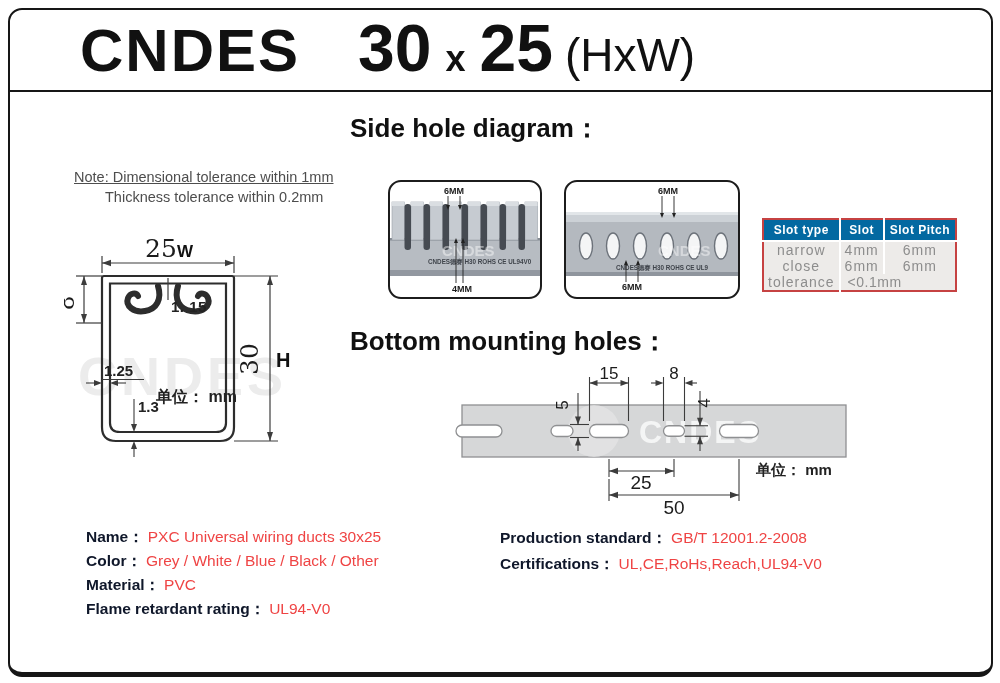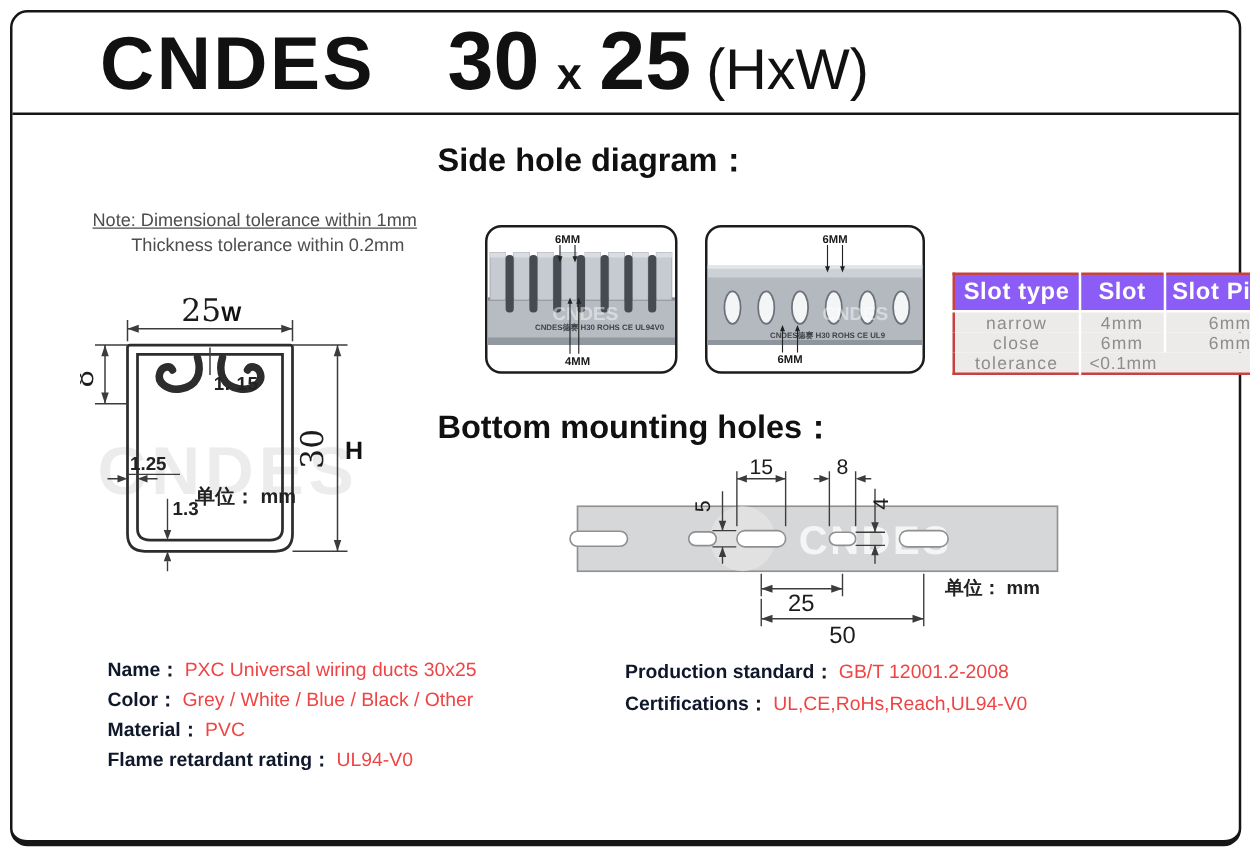--- a/index.html
+++ b/index.html
@@ -14,23 +14,23 @@
   .size-suffix{font-size:46px;font-weight:400;margin-left:12px;}
   
   .content{position:absolute;left:0;top:84.5px;right:0;bottom:0;}
   .abs{position:absolute;}
   .sec-title{font-size:26px;font-weight:700;color:#101010;white-space:nowrap;}
   .note{font-size:14.5px;color:#4d4d4d;white-space:nowrap;}
   
   .photo{border:2.2px solid #1c1c1c;border-radius:13px;background:#fff;overflow:hidden;}
   
   table.slot{border-collapse:collapse;border:2.5px solid #c64242;font-family:"Liberation Sans",sans-serif;}
-  table.slot th{background:#8b5cf6;color:#fff;font-size:19px;font-weight:700;padding:3px 5px;border-right:2px solid #fff;border-bottom:2px solid #fff;letter-spacing:.5px;white-space:nowrap;}
+  table.slot th{background:#0369a1;color:#fff;font-size:12px;font-weight:700;padding:3px 5px;border-right:2px solid #fff;border-bottom:2px solid #fff;letter-spacing:.5px;white-space:nowrap;}
   table.slot th:last-child{border-right:none;}
-  table.slot td{background:#edebe9;color:#8d8d8d;font-size:14px;text-align:center;padding:0 16px;border-right:2px solid #fff;letter-spacing:1px;white-space:nowrap;}
+  table.slot td{background:#edebe9;color:#8d8d8d;font-size:14px;text-align:center;padding:0 4px;border-right:2px solid #fff;letter-spacing:1px;white-space:nowrap;}
   table.slot td:last-child{border-right:none;}
   table.slot td.span2{text-align:left;padding-left:7px;letter-spacing:0.5px;}
   
   .spec-row{white-space:nowrap;font-size:15.5px;line-height:24px;}
   .spec-row.tall{line-height:26.5px;}
   .spec-label{font-weight:700;color:#0f172a;}
   .spec-value{color:#ef4444;margin-left:4px;}
   svg text{font-family:"Liberation Sans",sans-serif;}
   svg text.serif{font-family:"DejaVu Serif",serif;}
 </style>

